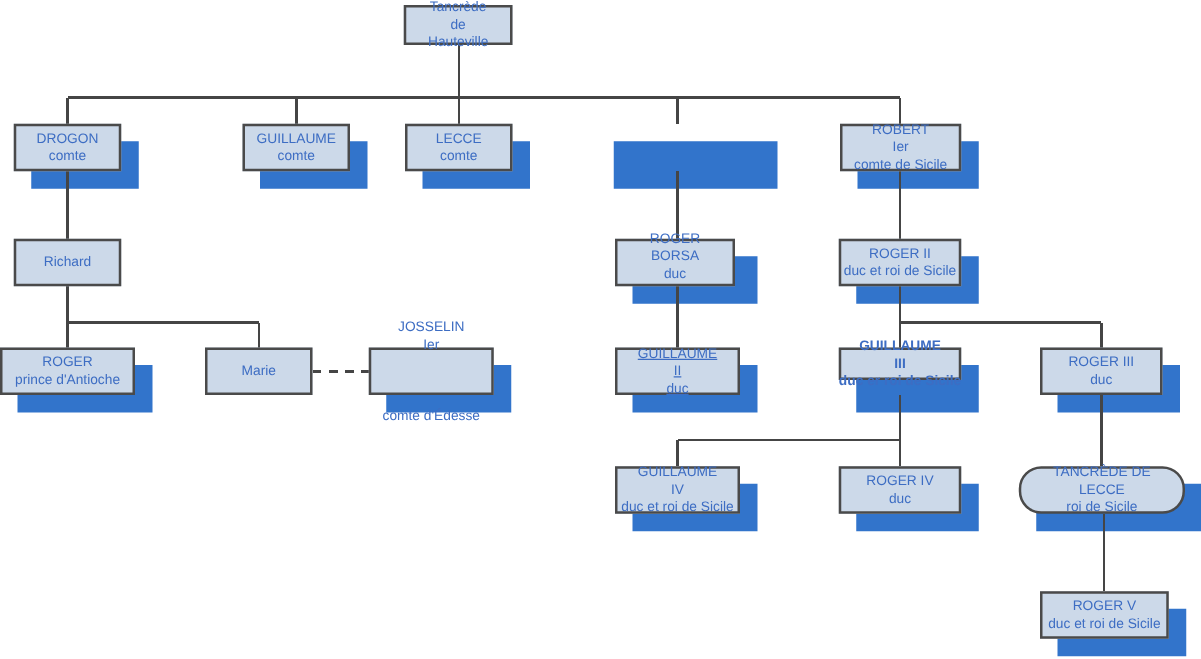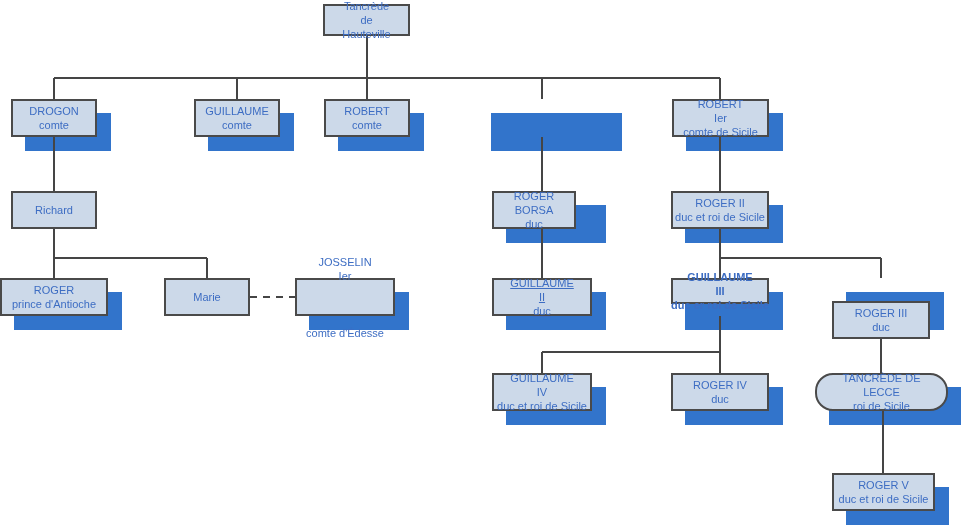--- a/index.html
+++ b/index.html
@@ -89,31 +89,31 @@
     </div>
     <div class="node" style="left: 11px; top: 99px; width: 86px; height: 38px;">
       <div class="node-name">DROGON</div>
       <div class="node-title">comte</div>
     </div>
     <div class="node" style="left: 194px; top: 99px; width: 86px; height: 38px;">
       <div class="node-name">GUILLAUME</div>
       <div class="node-title">comte</div>
     </div>
     <div class="node" style="left: 324px; top: 99px; width: 86px; height: 38px;">
-      <div class="node-name">ROBERT</div>
+      <div class="node-name">LECCE</div>
       <div class="node-title">comte</div>
     </div>
     <div class="node" style="left: 672px; top: 99px; width: 97px; height: 38px;">
       <div class="node-name">ROBERT Ier</div>
       <div class="node-title">comte de Sicile</div>
     </div>
     <div class="node" style="left: 11px; top: 191px; width: 86px; height: 38px;">
       <div class="node-name">Richard</div>
     </div>
-    <div class="node" style="left: 492px; top: 191px; width: 84px; height: 38px;">
+    <div class="node" style="left: 492px; top: 191px; width: 96px; height: 38px; justify-content: flex-end;">
       <div class="node-name">ROGER BORSA</div>
       <div class="node-title">duc</div>
     </div>
     <div class="node" style="left: 671px; top: 191px; width: 98px; height: 38px;">
       <div class="node-name">ROGER II</div>
       <div class="node-title">duc et roi de Sicile</div>
     </div>
     <div class="node" style="left: 0px; top: 278px; width: 108px; height: 38px;">
       <div class="node-name">ROGER</div>
       <div class="node-title">prince d'Antioche</div>
@@ -126,21 +126,21 @@
       <div class="node-title">comte d'Édesse</div>
     </div>
     <div class="node" style="left: 492px; top: 278px; width: 100px; height: 38px; text-decoration: underline;">
       <div class="node-name">GUILLAUME II</div>
       <div class="node-title">duc</div>
     </div>
     <div class="node" style="left: 671px; top: 278px; width: 98px; height: 26px; font-weight: bold;">
       <div class="node-name">GUILLAUME III</div>
       <div class="node-title">duc er roi de Sicile</div>
     </div>
-    <div class="node" style="left: 832px; top: 278px; width: 98px; height: 38px; margin-top: 23px;">
+    <div class="node" style="left: 832px; top: 278px; width: 98px; height: 38px;">
       <div class="node-name">ROGER III</div>
       <div class="node-title">duc</div>
     </div>
     <div class="node" style="left: 492px; top: 373px; width: 100px; height: 38px;">
       <div class="node-name">GUILLAUME IV</div>
       <div class="node-title">duc et roi de Sicile</div>
     </div>
     <div class="node" style="left: 671px; top: 373px; width: 98px; height: 38px;">
       <div class="node-name">ROGER IV</div>
       <div class="node-title">duc</div>

